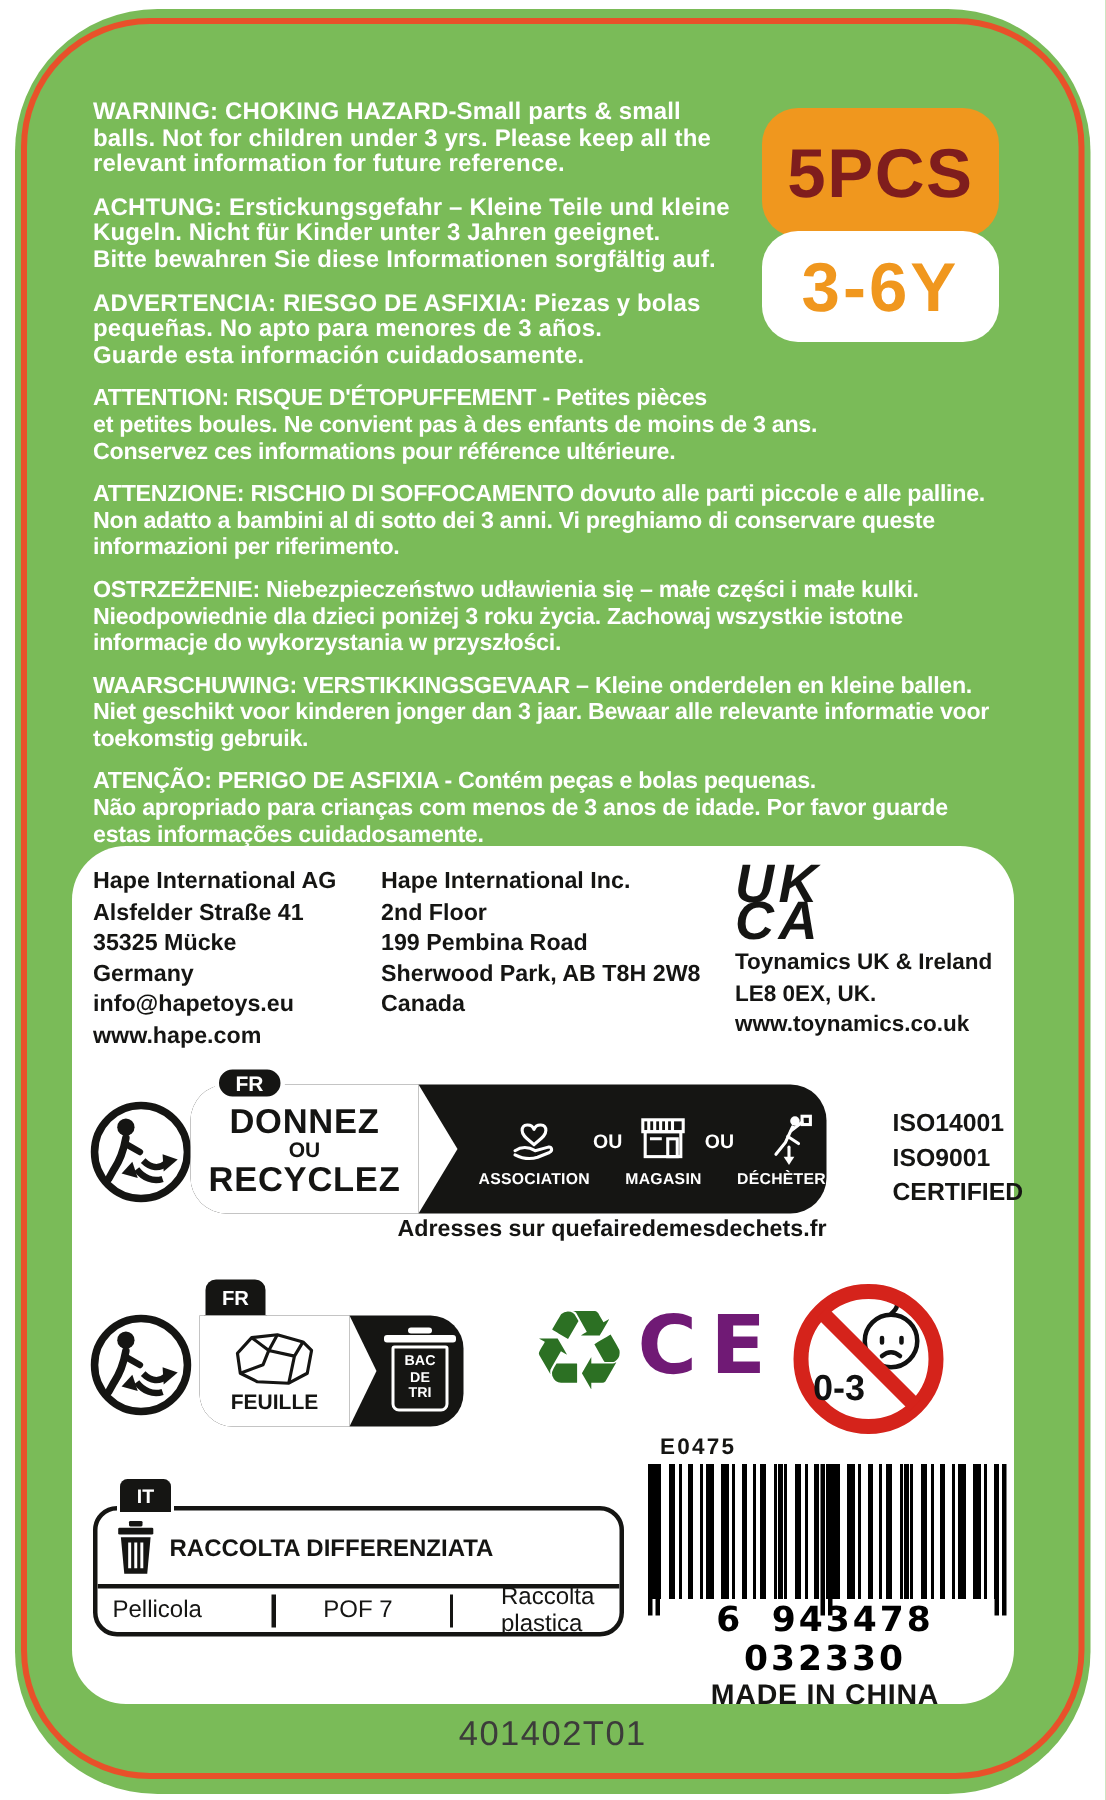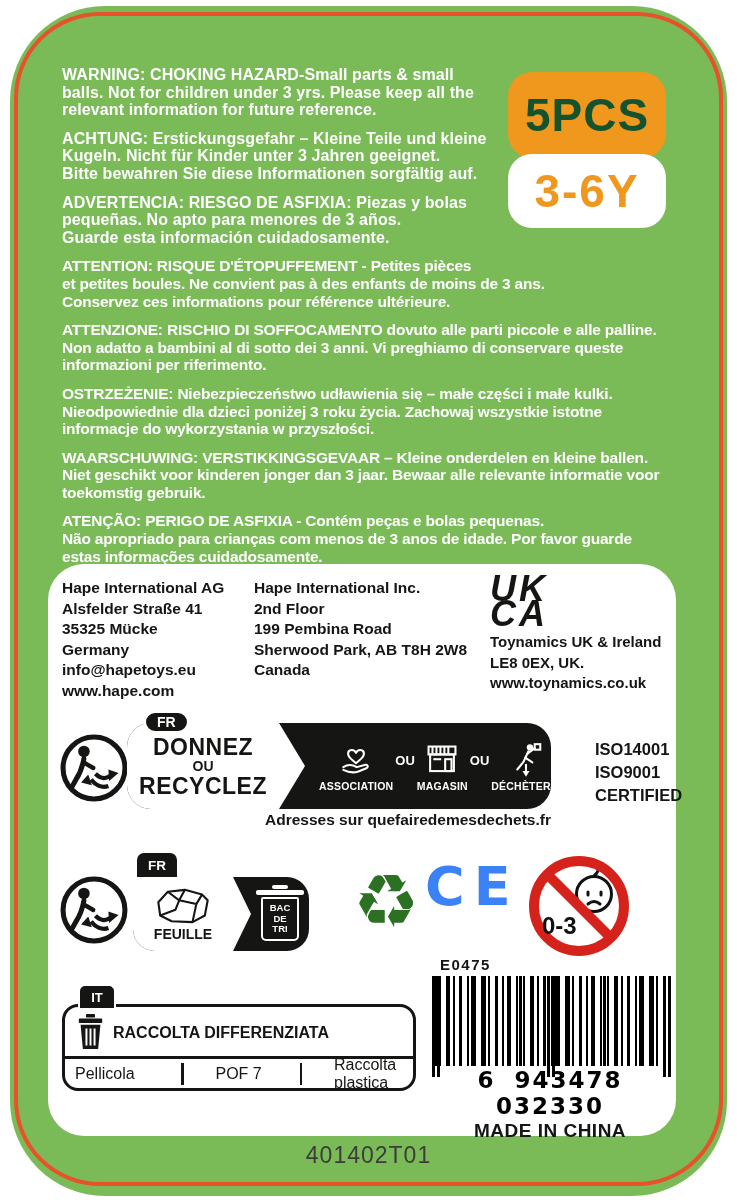--- a/index.html
+++ b/index.html
@@ -21,21 +21,21 @@
         border:4px solid var(--orange);border-radius:86px;pointer-events:none;}
 
   
   .warnings{position:absolute;left:62px;top:66px;width:646px;color:#fff;}
   .warnings p{white-space:pre-line;margin:0 0 11px;line-height:17.6px;}
   .w-std{font-size:16px;font-weight:bold;letter-spacing:.1px;}
   .w-cond{font-size:15.5px;font-weight:bold;letter-spacing:-.2px;}
 
   
   .badge{position:absolute;left:508px;top:72px;width:158px;}
-  .badge-pcs{height:86px;background:var(--badge-orange);border-radius:24px;color:#14532d;
+  .badge-pcs{height:86px;background:var(--badge-orange);border-radius:24px;color:#7f1d1d;
      display:flex;align-items:center;justify-content:center;font-size:46px;font-weight:bold;letter-spacing:1px;}
   .badge-age{height:74px;background:#fff;border-radius:24px;color:var(--badge-orange);margin-top:-4px;
      display:flex;align-items:center;justify-content:center;font-size:46px;font-weight:bold;letter-spacing:2px;}
 
   
   .panel{position:absolute;left:48px;top:564px;width:628px;height:572px;background:#fff;
      border-radius:36px;color:var(--ink);}
   .pre{white-space:pre-line;}
 
   .addr{position:absolute;font-size:15.5px;font-weight:bold;line-height:20.5px;}
@@ -86,22 +86,22 @@
   .bin{position:absolute;right:7px;top:8px;width:44px;height:58px;}
   .bin-handle{position:absolute;top:0;left:14px;width:16px;height:4px;background:#fff;border-radius:2px;}
   .bin-lid{position:absolute;top:5px;left:-2px;width:48px;height:4.5px;background:#fff;border-radius:2px;}
   .bin-body{position:absolute;top:12px;left:3px;width:38px;height:44px;border:2.5px solid #fff;
      border-radius:2px 2px 5px 5px;display:flex;align-items:center;justify-content:center;}
   .bin-text{font-size:9.5px;font-weight:bold;line-height:10.5px;color:#fff;text-align:center;white-space:pre-line;}
 
   
   .recycle{position:absolute;left:305px;top:302px;font-family:"DejaVu Sans",sans-serif;
      font-size:74px;line-height:70px;color:var(--recycle-green);font-weight:bold;}
-  .ce-mark{position:absolute;left:377px;top:293px;font-family:"DejaVu Sans",sans-serif;
-     font-size:54px;line-height:60px;font-weight:bold;letter-spacing:9px;color:#3b82f6;}
+  .ce-mark{position:absolute;left:377px;top:303px;font-family:"DejaVu Sans",sans-serif;
+     font-size:54px;line-height:60px;font-weight:bold;letter-spacing:9px;color:#701a75;}
   .prohibit{position:absolute;left:479px;top:290px;width:104px;height:104px;}
   .prohibit .age{position:absolute;left:15px;top:58px;font-size:24px;font-weight:bold;color:#111;}
 
   .ecode{position:absolute;left:392px;top:392px;font-size:15px;font-weight:bold;letter-spacing:1.5px;}
 
   
   .it-tab{position:absolute;left:30px;top:420px;width:38px;height:24px;background:var(--ink);
      color:#fff;border:2px solid #fff;border-bottom:none;border-radius:7px 7px 0 0;
      display:flex;align-items:center;justify-content:center;font-size:13px;font-weight:bold;z-index:2;}
   .it-box{position:absolute;left:14px;top:440px;width:354px;background:#fff;

